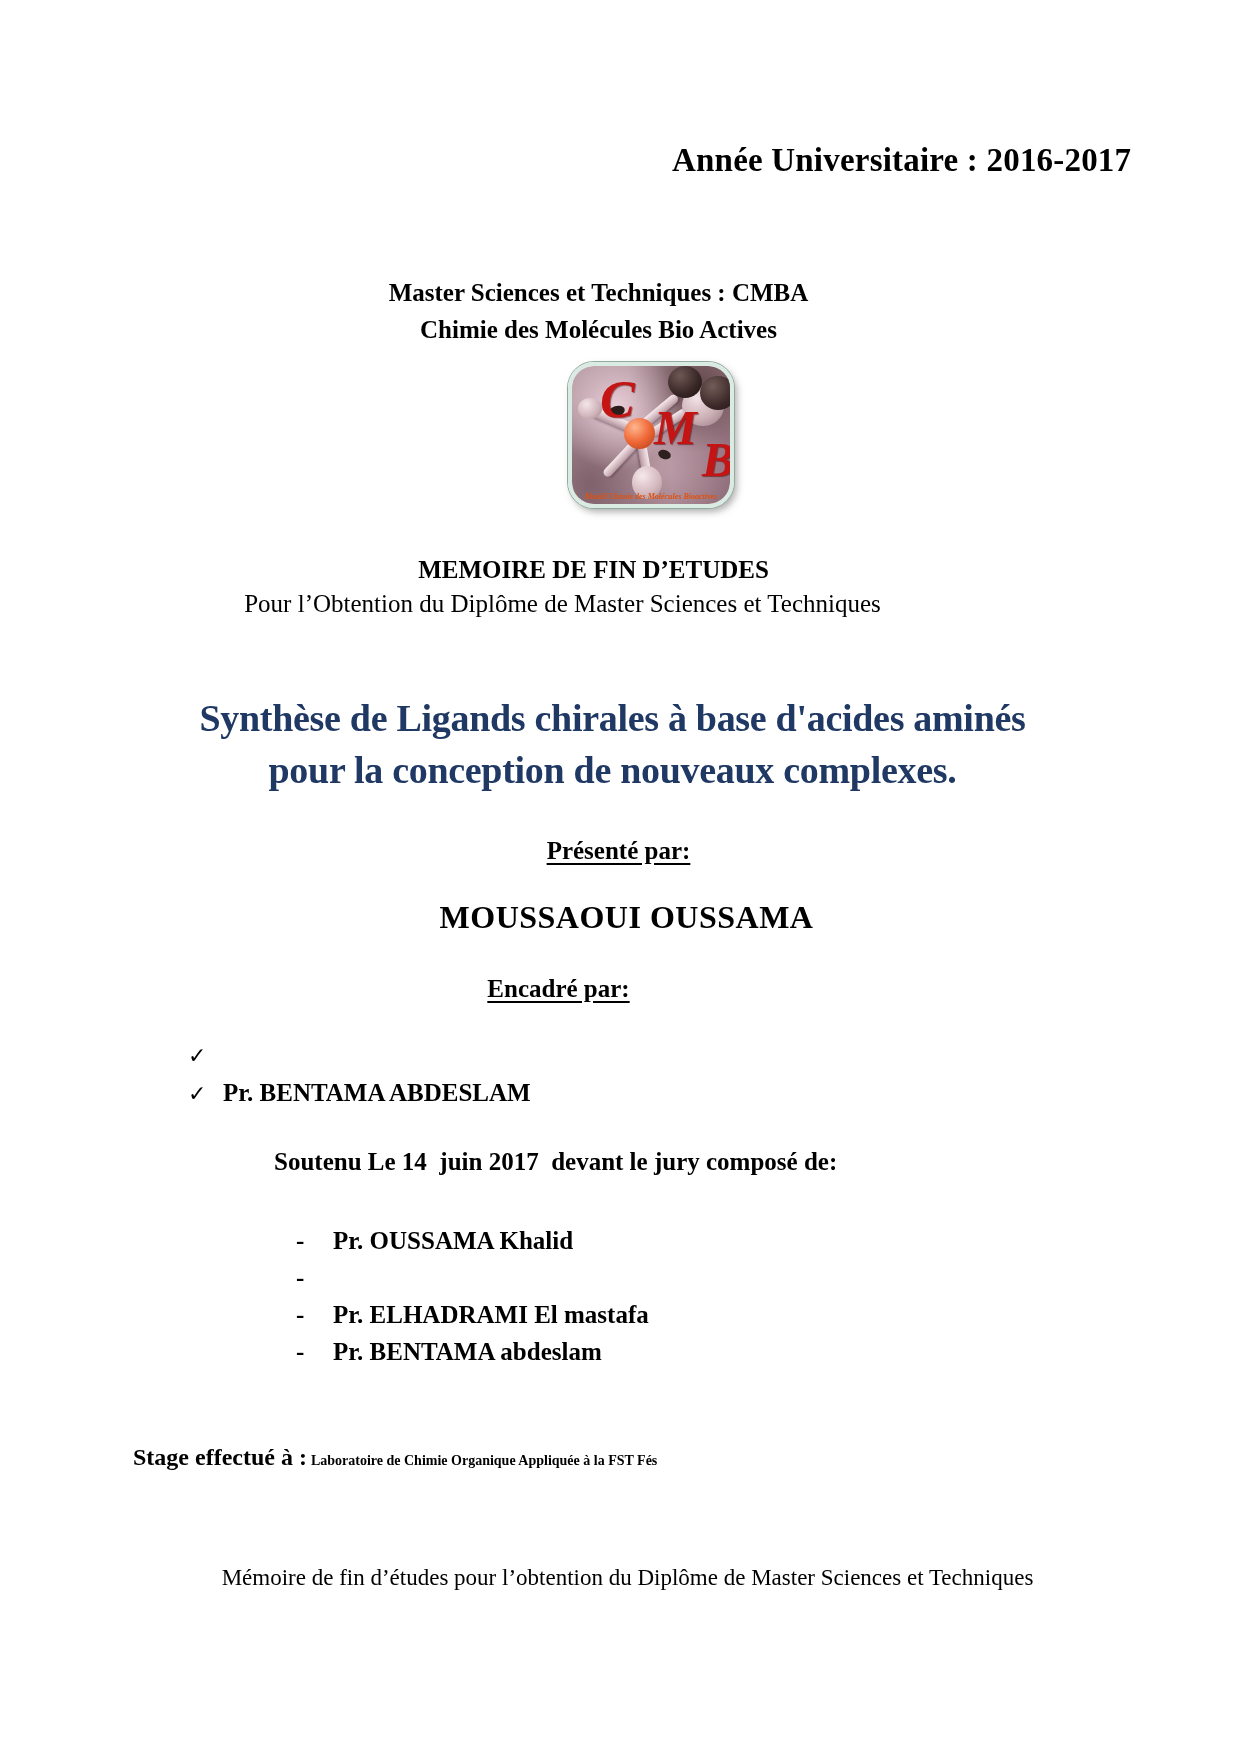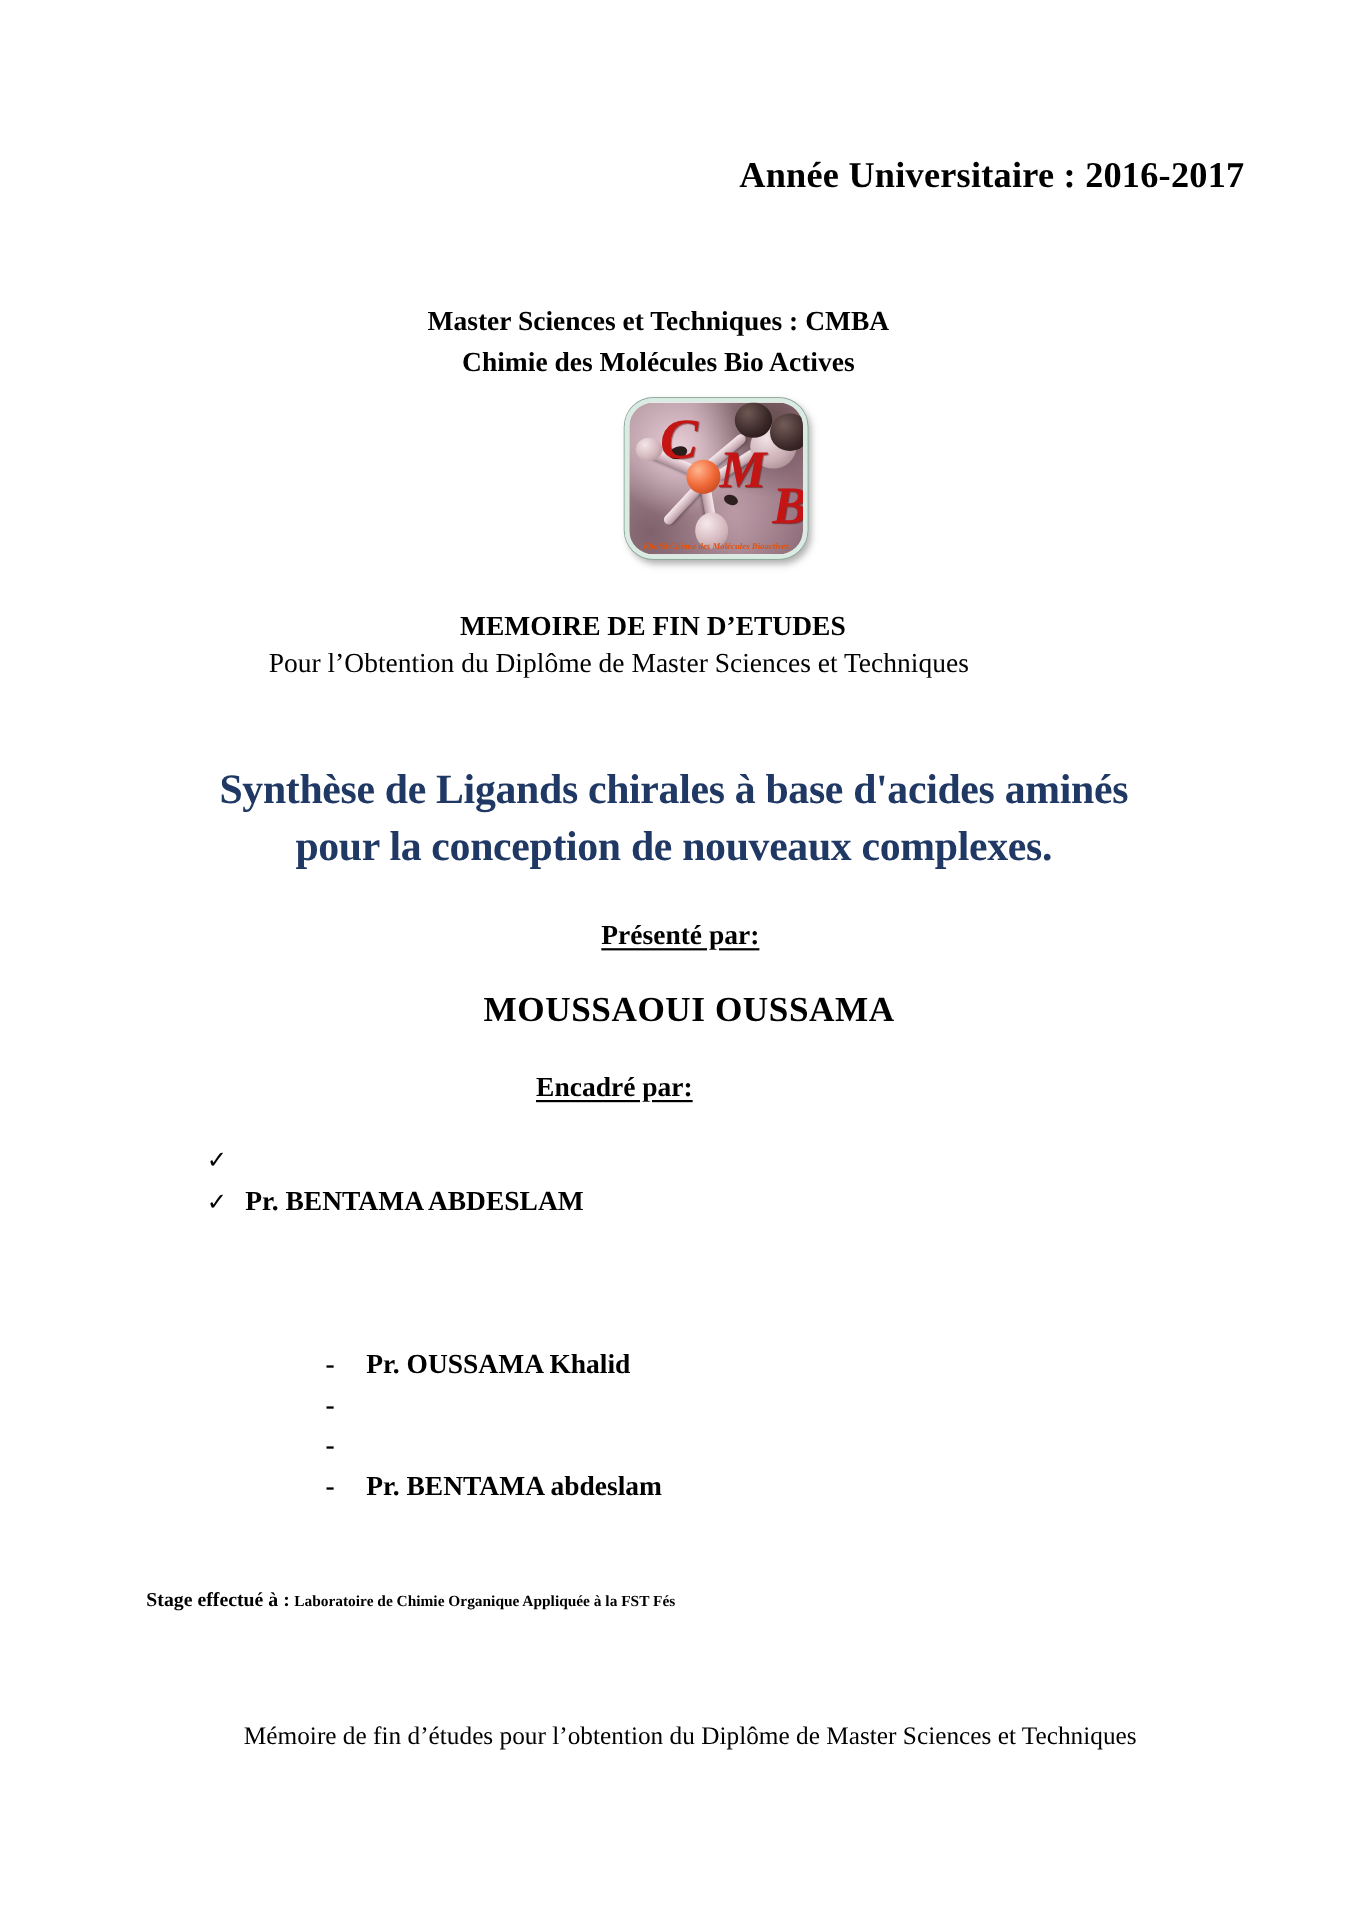--- a/index.html
+++ b/index.html
@@ -77,21 +77,21 @@
   .check { font-family:"DejaVu Sans", sans-serif; font-weight:normal; font-size:22px; width:35px; flex:0 0 35px; }
   .adv-label { white-space:pre-wrap; }
 
   .soutenu { top:1148px; left:274px; font-size:25px; font-weight:bold; white-space:pre-wrap; }
 
   .jury { top:1222px; left:296px; font-size:25px; font-weight:bold; line-height:37px; }
   .jury-row { display:flex; align-items:baseline; }
   .dash { width:37px; flex:0 0 37px; font-weight:bold; }
 
   .stage { top:1444px; left:133px; }
-  .stage-label { font-size:18px; font-weight:bold; }
+  .stage-label { font-size:24px; font-weight:bold; }
   .stage-value { font-size:14px; font-weight:bold; }
 
   .footer-line { top:1565px; font-size:23px; transform:translateX(7px); }
 </style>
 </head>
 <body>
 
 <div class="page">
 
   <div class="abs annee">Année Universitaire : 2016-2017</div>
@@ -137,31 +137,33 @@
   <div class="abs advisors">
     <div class="advisor-row">
       <span class="check">✓</span>
     </div>
     <div class="advisor-row">
       <span class="check">✓</span>
       <span class="adv-label">Pr. BENTAMA ABDESLAM</span>
     </div>
   </div>
 
+  <div class="abs soutenu">Soutenu Le 14  juin 2017  devant le jury composé de:</div>
 
   <div class="abs jury">
     <div class="jury-row">
       <span class="dash">-</span>
       <span>Pr. OUSSAMA Khalid</span>
     </div>
     <div class="jury-row">
       <span class="dash">-</span>
     </div>
     <div class="jury-row">
       <span class="dash">-</span>
+      <span>Pr. ELHADRAMI El mastafa</span>
     </div>
     <div class="jury-row">
       <span class="dash">-</span>
       <span>Pr. BENTAMA abdeslam</span>
     </div>
   </div>
 
   <div class="abs stage">
     <span class="stage-label">Stage effectué à :</span>
     <span class="stage-value">Laboratoire de Chimie Organique Appliquée à la FST Fés</span>

